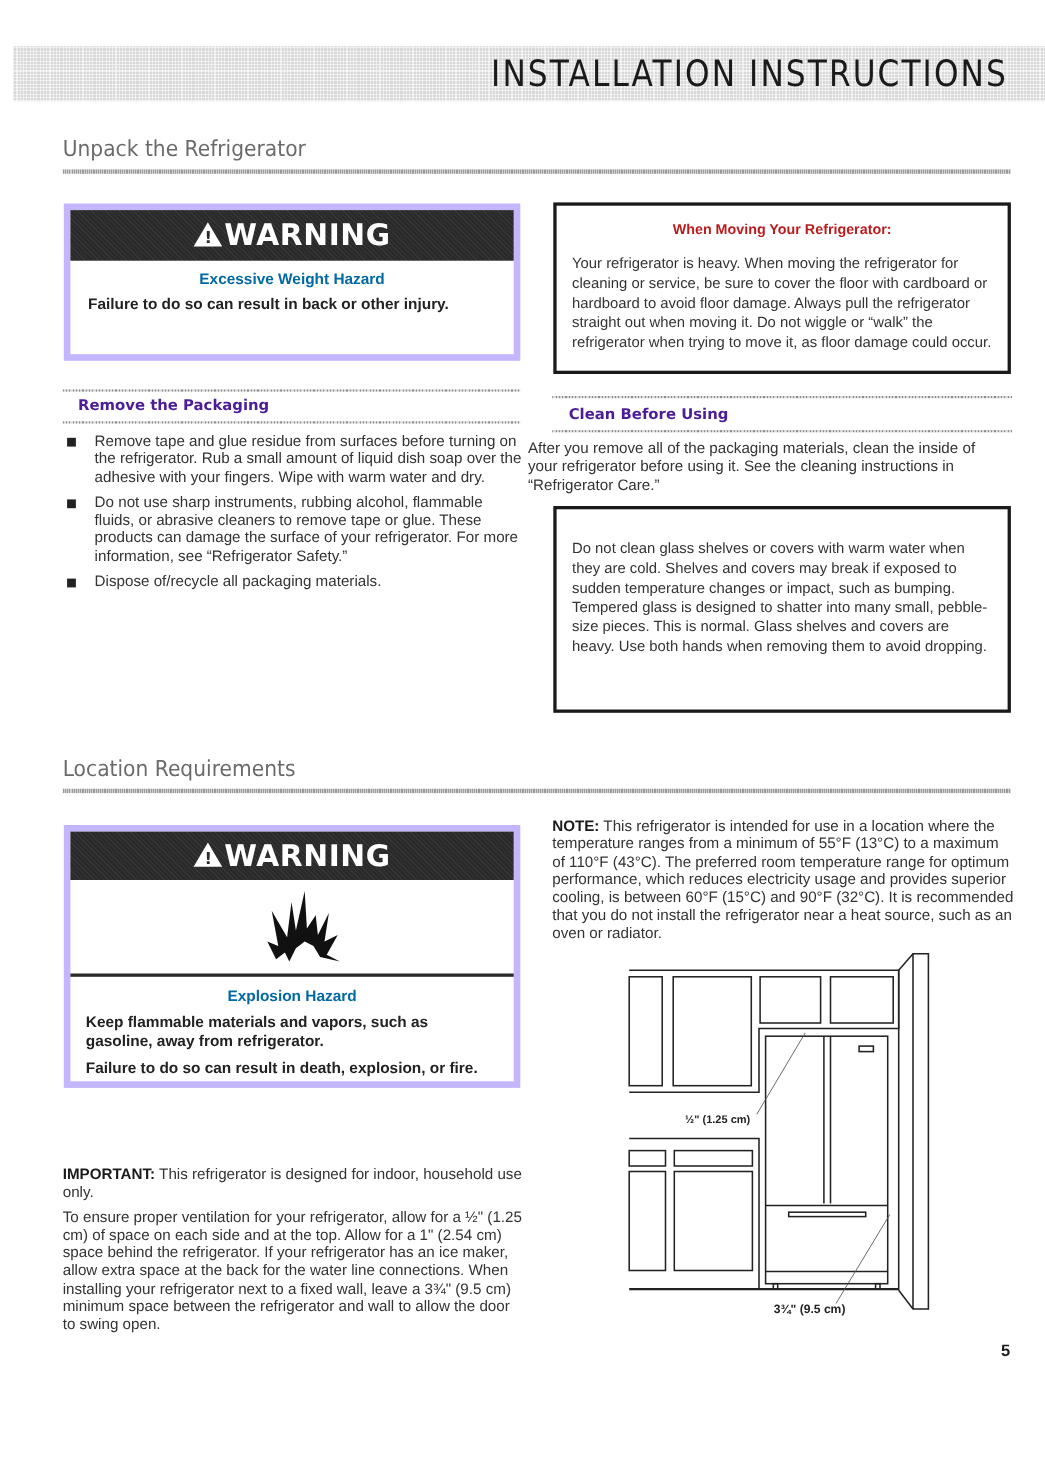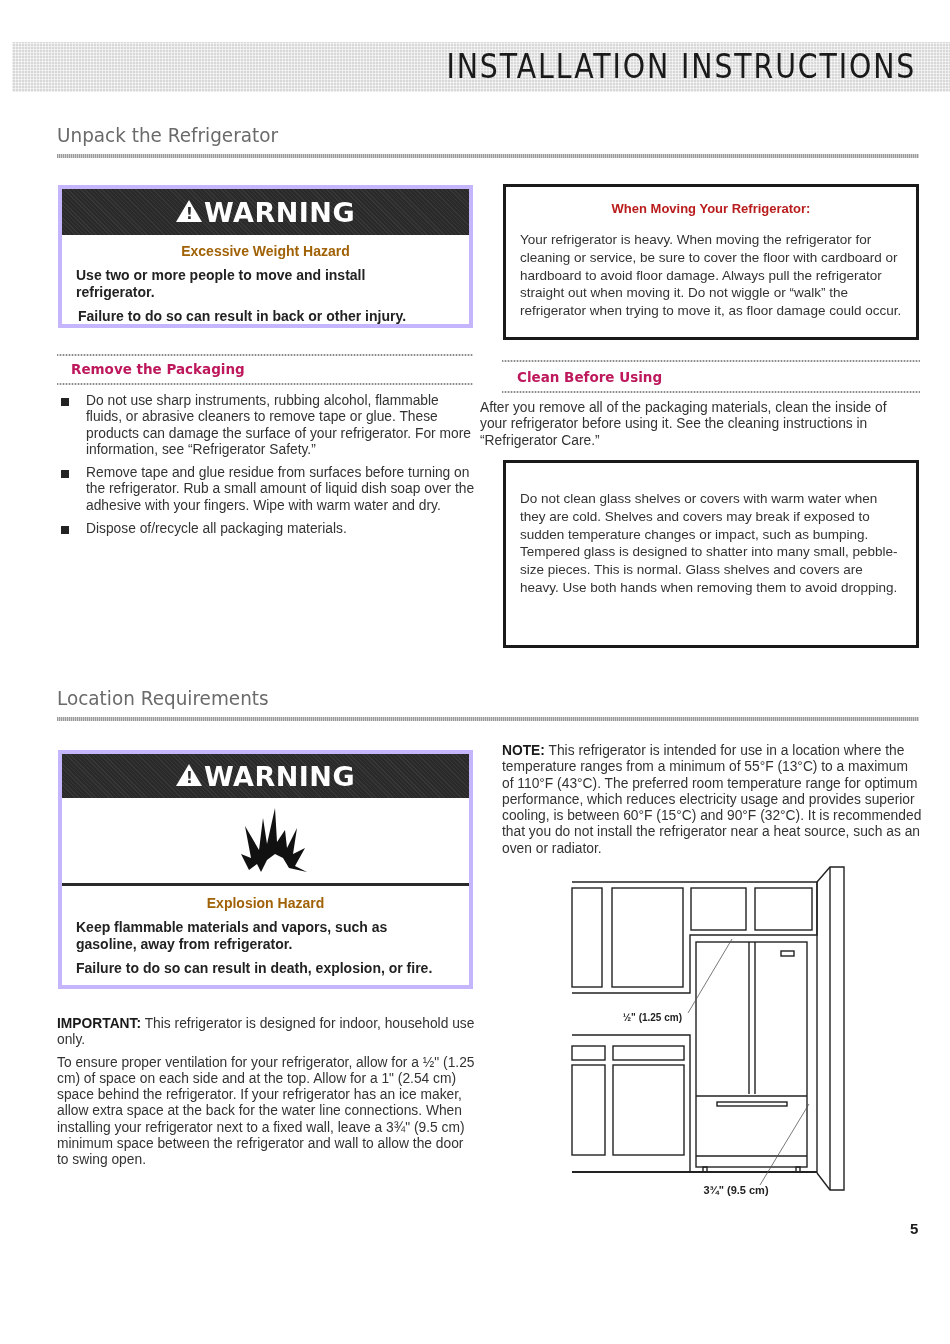--- a/index.html
+++ b/index.html
@@ -26,51 +26,51 @@
   }
   .rule {
     position: absolute; left: 57px; width: 862px; height: 4px;
     background-image: repeating-linear-gradient(90deg, #9a9a9a 0 1px, #d2d2d2 1px 2px);
   }
   .subrule {
     position: absolute; height: 2px;
     background-image: repeating-linear-gradient(90deg, #8c8c8c 0 1px, #d8d8d8 1px 3px);
   }
 
-  .warn-box { position: absolute; border: 4px solid #c4b5fd; background: #fff; }
+  .warn-box { position: absolute; border: 6px solid #c4b5fd; background: #fff; }
   .warn-header {
     height: 46px; background-color: #2a2a2a;
     background-image: repeating-linear-gradient(45deg, rgba(255,255,255,0.06) 0 1px, transparent 1px 3px);
     display: flex; align-items: center; justify-content: center;
     color: #fff; font-family: "DejaVu Sans", sans-serif; font-weight: bold; font-size: 27px; letter-spacing: 0.5px;
   }
   .warn-header .tri {
     display: inline-block; width: 0; height: 0; position: relative;
     border-left: 13px solid transparent; border-right: 13px solid transparent; border-bottom: 22px solid #fff;
     margin-right: 2px; top: -1px;
   }
   .warn-header .tri::after {
     content: "!"; position: absolute; left: -3px; top: 5px; color: #2a2a2a; font-size: 15px; font-weight: bold;
   }
-  .warn-title { text-align: center; font-weight: bold; font-size: 14px; margin-top: 8px; color: #a16207; }
+  .warn-title { text-align: center; font-weight: bold; font-size: 14px; margin-top: 8px; color: #0369a1; }
   .warn-text { font-weight: bold; font-size: 14px; line-height: 17px; padding: 0 14px; margin-top: 8px; color: #222; }
 
   .info-box { position: absolute; border: 3px solid #1a1a1a; background: #fff; padding: 13px 14px; }
   .info-title { font-weight: bold; font-size: 13px; line-height: 17px; color: #b91c1c; text-align: center; }
   .info-body { font-size: 13.5px; line-height: 17.8px; color: #333; margin-top: 14px; }
 
   .subheading {
-    position: absolute; font-family: "DejaVu Sans", sans-serif; font-weight: bold; font-size: 13.5px; color: #be185d;
+    position: absolute; font-family: "DejaVu Sans", sans-serif; font-weight: bold; font-size: 13.5px; color: #4c1d95;
   }
   .body-text { position: absolute; font-size: 13.8px; line-height: 16.3px; color: #333; }
   .bullets { list-style: none; }
   .bullets li { position: relative; padding-left: 29px; margin-bottom: 7px; }
   .bullets li .sq { position: absolute; left: 4px; top: 5px; width: 8px; height: 8px; background: #222; }
   .strong { font-weight: bold; color: #1a1a1a; }
-  .para { margin-bottom: 6px; }
+  .para { margin-bottom: 6px; margin-top: 44px; }
 
   .page-number { position: absolute; left: 910px; top: 1220px; font-size: 15px; font-weight: bold; color: #1a1a1a; }
 
   .diagram { position: absolute; left: 560px; top: 860px; }
   .dim-label { font-family: "Liberation Sans", sans-serif; font-size: 10px; font-weight: bold; fill: #222; }
 </style>
 </head>
 <body>
 
 <div class="banner">
@@ -79,37 +79,36 @@
 
 <div class="section-heading" style="top:123px;">Unpack the Refrigerator</div>
 <div class="rule" style="top:154px;"></div>
 
 <div class="warn-box" style="left:58px; top:185px; width:415px; height:143px;">
   <div class="warn-header">
     <span class="tri"></span>
     <span>WARNING</span>
   </div>
   <div class="warn-title">Excessive Weight Hazard</div>
-  <div class="warn-text" style="padding-right:60px;">Use two or more people to move and install refrigerator.</div>
   <div class="warn-text" style="margin-top:7px;padding-left:16px;">Failure to do so can result in back or other injury.</div>
 </div>
 
 <div class="info-box" style="left:503px; top:184px; width:416px; height:156px;">
   <div class="info-title">When Moving Your Refrigerator:</div>
   <div class="info-body">Your refrigerator is heavy. When moving the refrigerator for cleaning or service, be sure to cover the floor with cardboard or hardboard to avoid floor damage. Always pull the refrigerator straight out when moving it. Do not wiggle or “walk” the refrigerator when trying to move it, as floor damage could occur.</div>
 </div>
 
 <div class="subrule" style="left:57px; top:354px; width:416px;"></div>
 <div class="subheading" style="left:71px; top:361px;">Remove the Packaging</div>
 <div class="subrule" style="left:57px; top:383px; width:416px;"></div>
 
 <div class="body-text" style="left:57px; top:393px; width:420px;">
   <ul class="bullets">
+    <li><span class="sq"></span><span>Remove tape and glue residue from surfaces before turning on the refrigerator. Rub a small amount of liquid dish soap over the adhesive with your fingers. Wipe with warm water and dry.</span></li>
     <li><span class="sq"></span><span>Do not use sharp instruments, rubbing alcohol, flammable fluids, or abrasive cleaners to remove tape or glue. These products can damage the surface of your refrigerator. For more information, see “Refrigerator Safety.”</span></li>
-    <li><span class="sq"></span><span>Remove tape and glue residue from surfaces before turning on the refrigerator. Rub a small amount of liquid dish soap over the adhesive with your fingers. Wipe with warm water and dry.</span></li>
     <li><span class="sq"></span><span>Dispose of/recycle all packaging materials.</span></li>
   </ul>
 </div>
 
 <div class="subrule" style="left:502px; top:360px; width:418px;"></div>
 <div class="subheading" style="left:517px; top:369px;">Clean Before Using</div>
 <div class="subrule" style="left:502px; top:391px; width:418px;"></div>
 <div class="body-text" style="left:480px; top:400px; width:420px;">After you remove all of the packaging materials, clean the inside of your refrigerator before using it. See the cleaning instructions in “Refrigerator Care.”</div>
 
 <div class="info-box" style="left:503px; top:460px; width:416px; height:188px;">

